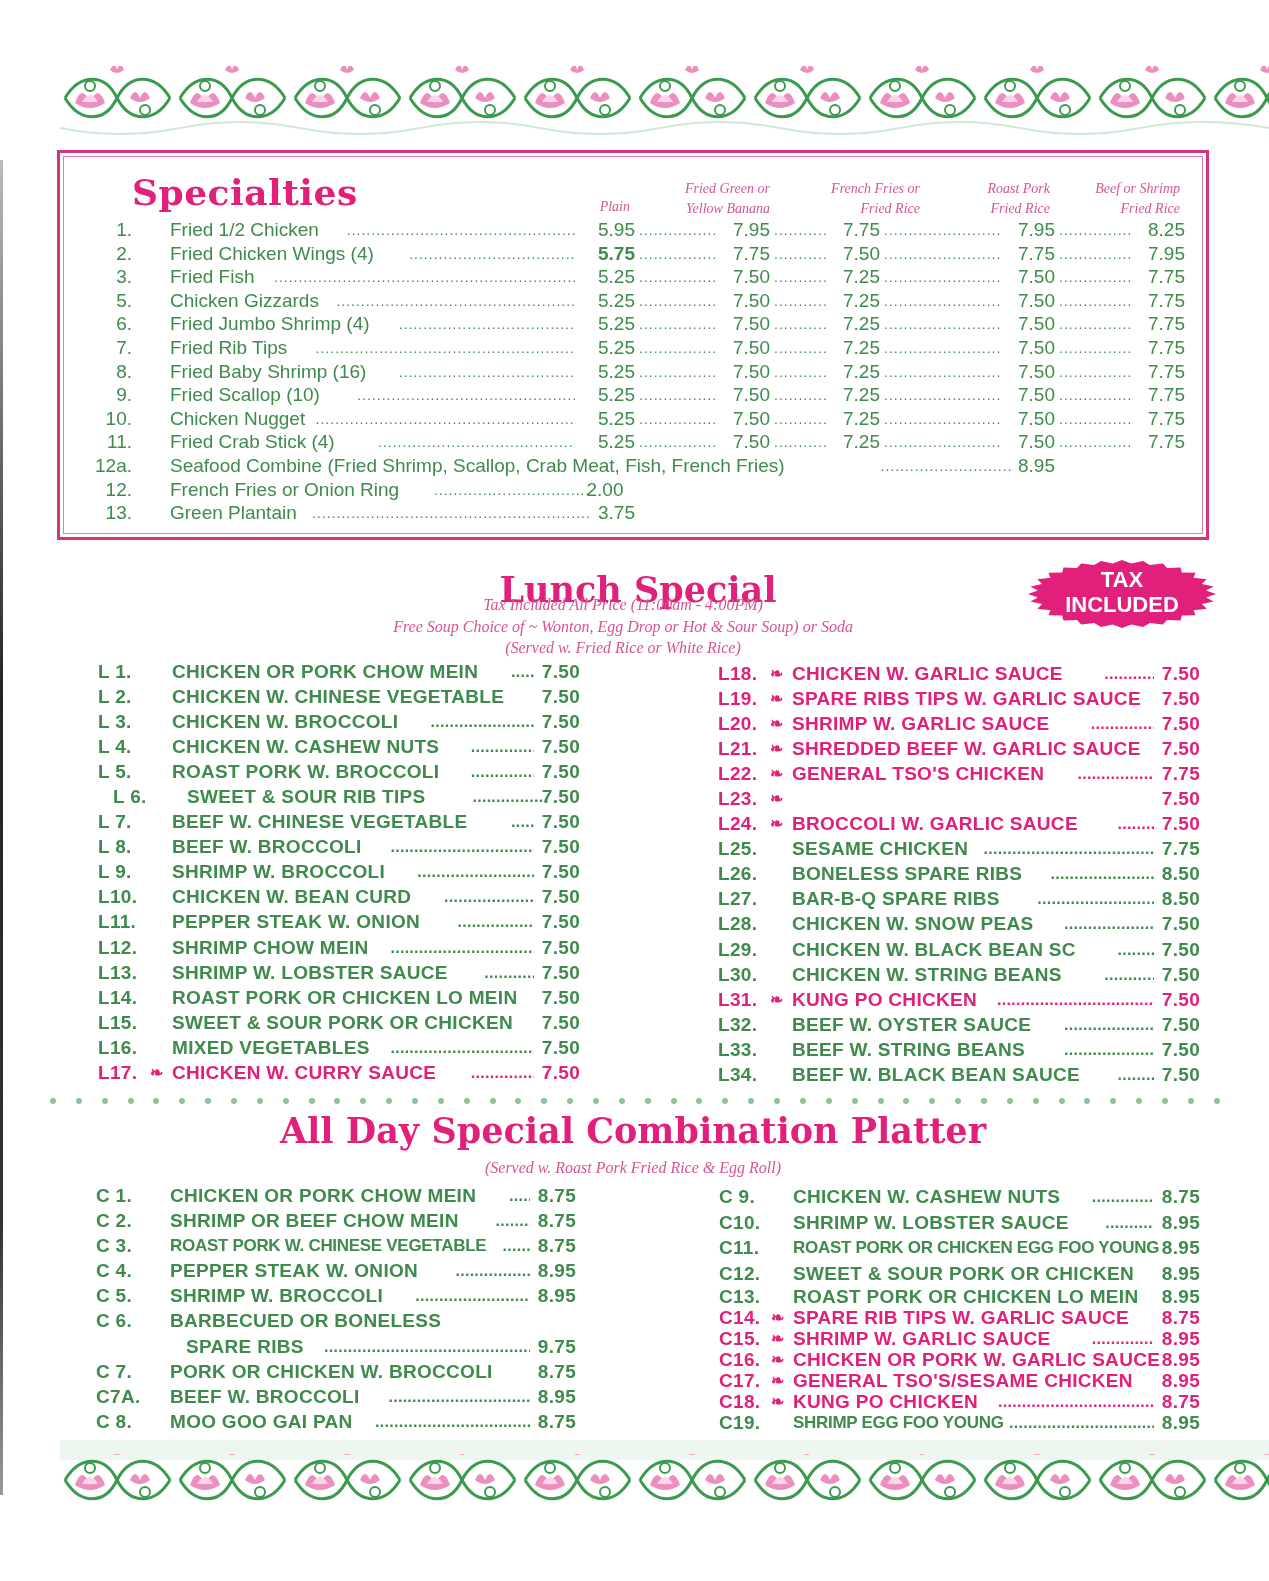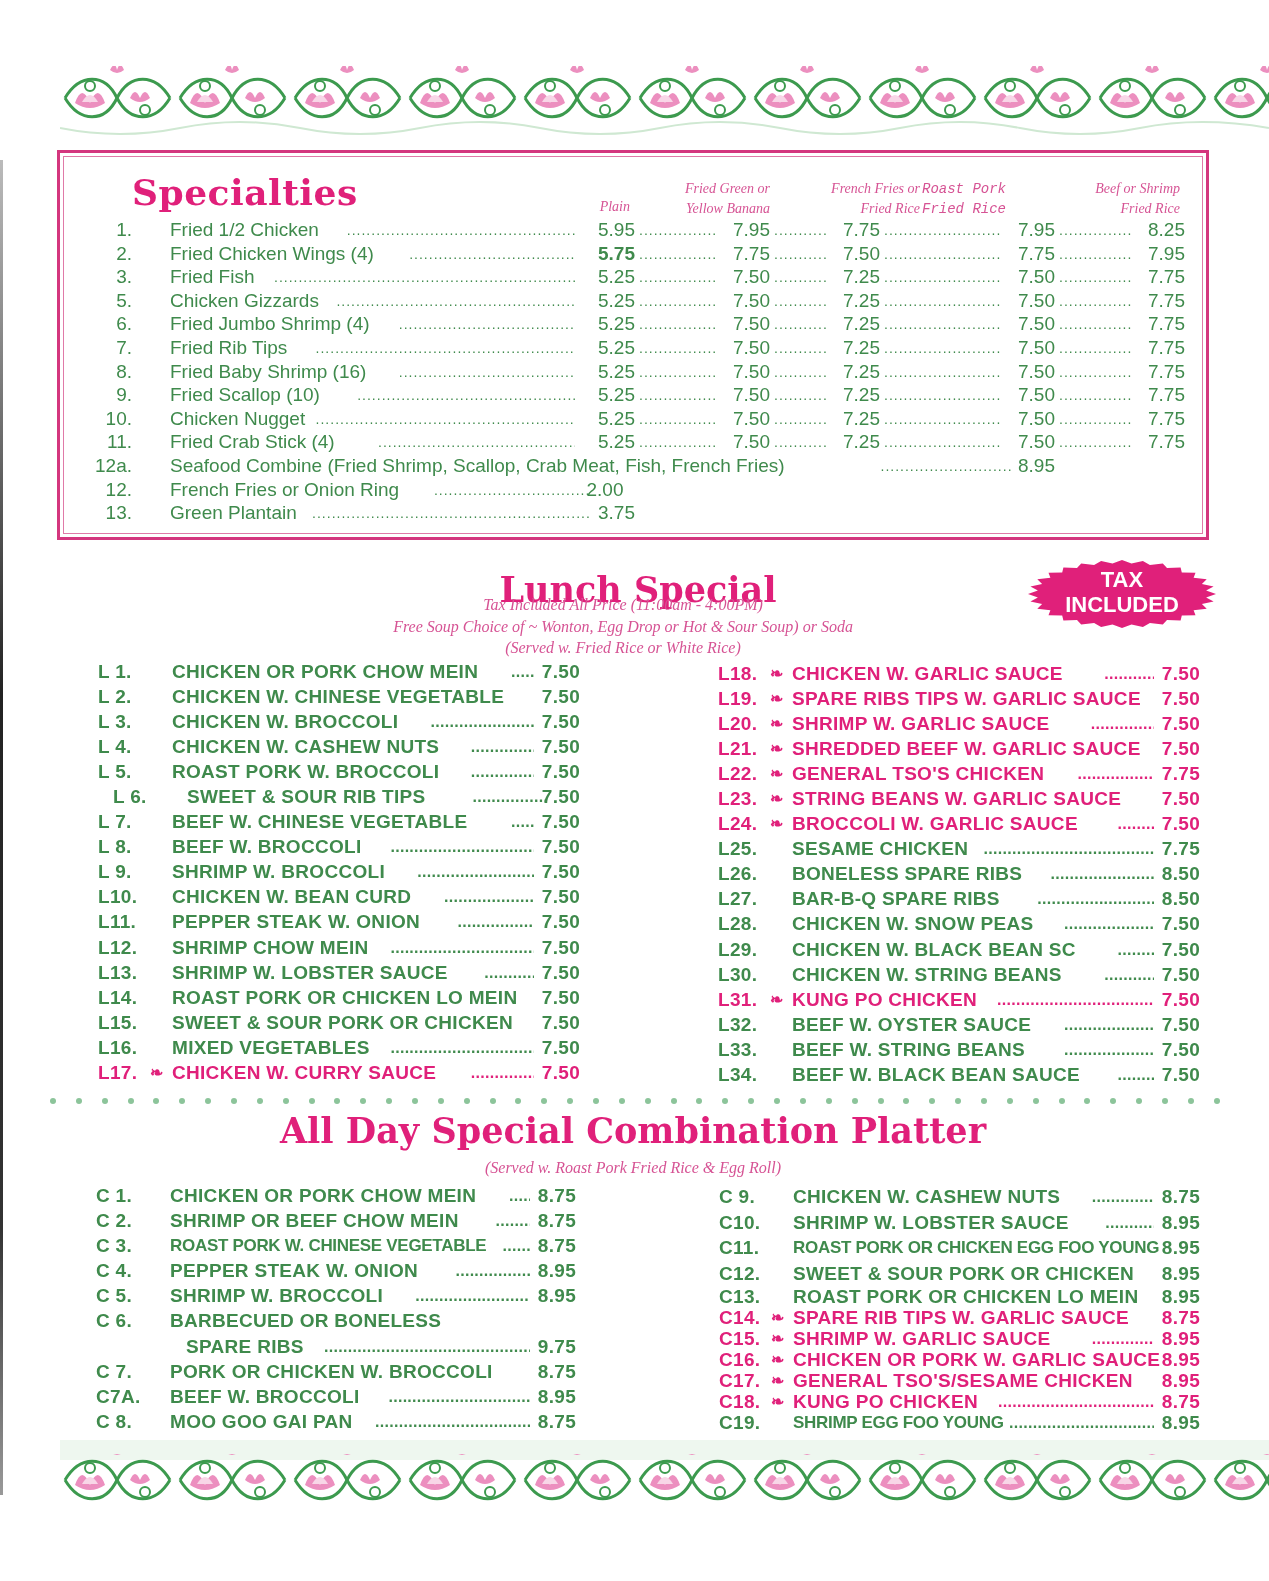--- a/index.html
+++ b/index.html
@@ -117,21 +117,21 @@
     <div>Plain</div>
   </div>
   <div class="col-head" style="left:600px;top:26px;width:110px;">
     <div>Fried Green or</div>
     <div>Yellow Banana</div>
   </div>
   <div class="col-head" style="left:740px;top:26px;width:120px;">
     <div>French Fries or</div>
     <div>Fried Rice</div>
   </div>
-  <div class="col-head" style="left:836px;top:26px;width:110px;font-family:Liberation Mono, monospace;">
+  <div class="col-head" style="left:880px;top:26px;width:110px;">
     <div>Roast Pork</div>
     <div>Fried Rice</div>
   </div>
   <div class="col-head" style="left:1000px;top:26px;width:120px;">
     <div>Beef or Shrimp</div>
     <div>Fried Rice</div>
   </div>
 
   <div id="spec-rows">
       <div class="spec-row" style="top: 65px;">
@@ -447,21 +447,20 @@
     <div class="menu-item hot" style="height: 25.05px;">
       <span class="code">L22.</span>
       <span class="chili">❧</span>
       <span class="name">GENERAL TSO'S CHICKEN</span>
       <span class="fill" style="left: 359.4px; width: 76.6px;">........................................................................................................................................................................................................</span>
       <span class="price">7.75</span>
     </div>
     <div class="menu-item hot" style="height: 25.05px;">
       <span class="code">L23.</span>
       <span class="chili">❧</span>
-      <span class="name">STRING BEANS W. GARLIC SAUCE</span>
       <span class="fill" style="left: 453.2px; width: 0px;">........................................................................................................................................................................................................</span>
       <span class="price">7.50</span>
     </div>
     <div class="menu-item hot" style="height: 25.05px;">
       <span class="code">L24.</span>
       <span class="chili">❧</span>
       <span class="name">BROCCOLI W. GARLIC SAUCE</span>
       <span class="fill" style="left: 399.6px; width: 36.4px;">........................................................................................................................................................................................................</span>
       <span class="price">7.50</span>
     </div>

